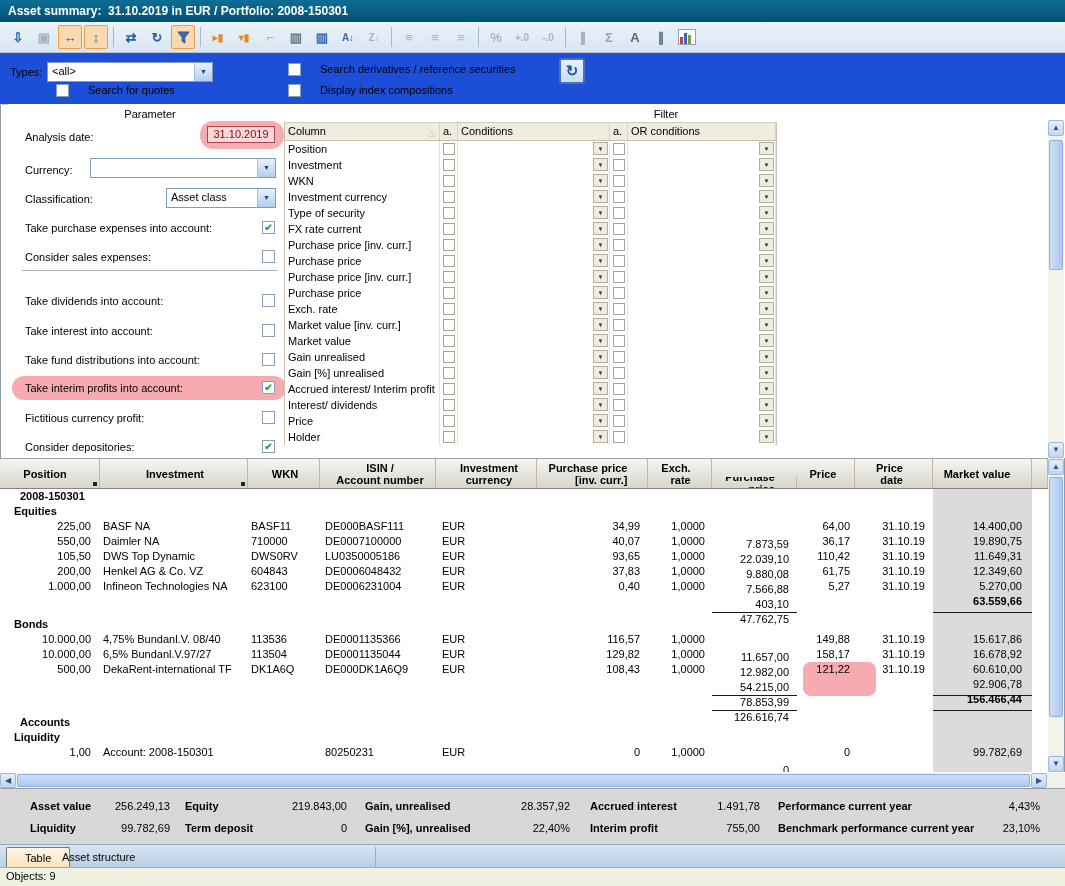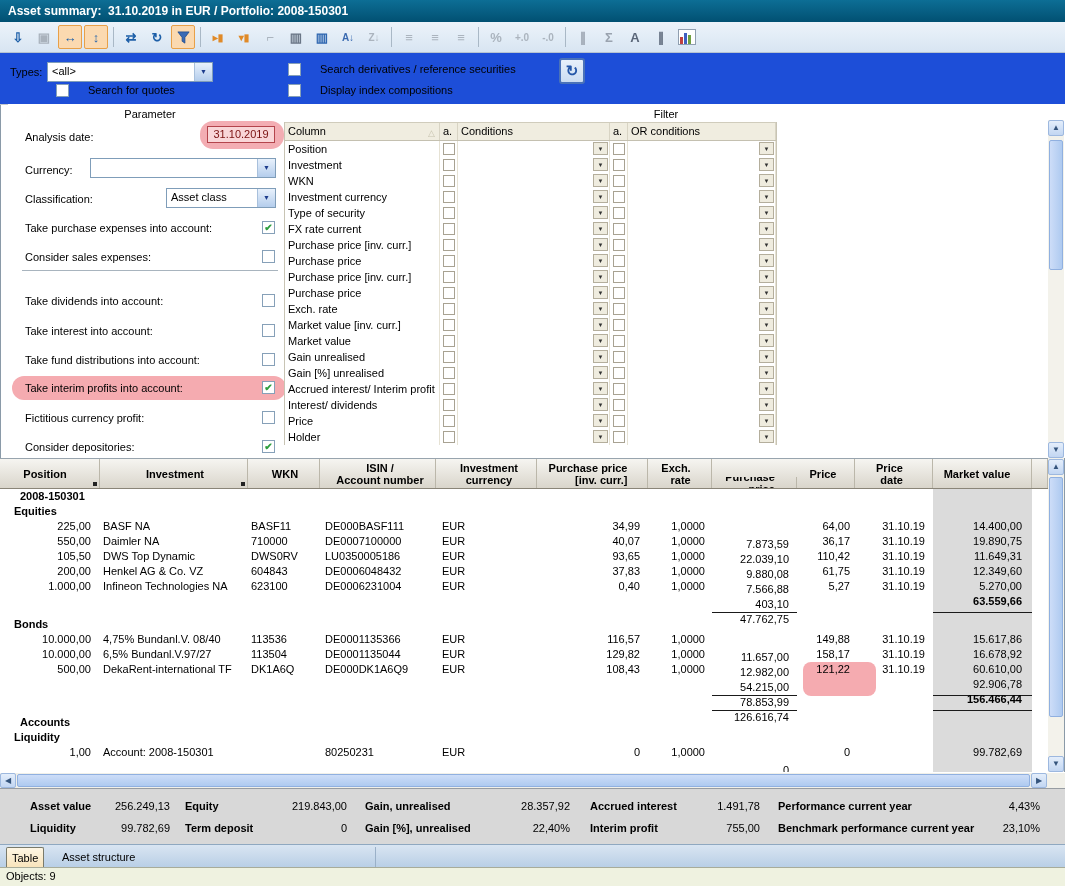--- a/index.html
+++ b/index.html
@@ -115,21 +115,21 @@
   
   .footer{position:absolute;top:788px;left:0;right:0;height:56px;background:#d8d8d8;
     border-top:1px solid #979ca2;box-sizing:border-box;}
   .fcol{position:absolute;top:11px;display:grid;grid-template-columns:auto 1fr;column-gap:8px;row-gap:9px;line-height:13px;}
   .flabel{font-weight:bold;white-space:nowrap;}
   .fval{text-align:right;white-space:nowrap;}
   
   .tabbar{position:absolute;top:844px;left:0;right:0;height:23px;
     background:linear-gradient(#d9e5f2,#b9cfe6);border-top:1px solid #8fa8c0;box-sizing:border-box;}
   .tab{position:absolute;top:2px;height:20px;line-height:20px;box-sizing:border-box;}
-  .tab.active{left:6px;padding:0 5px;background:linear-gradient(#fef6e4,#f8e4bc);
+  .tab.active{left:6px;padding:0 18px;background:linear-gradient(#fef6e4,#f8e4bc);
     border:1px solid #7a7a6a;border-bottom:none;border-radius:2px 2px 0 0;}
   .tab.inactive{left:50px;width:326px;padding-left:12px;border-right:1px solid #9ab0c8;}
   .statusbar{position:absolute;top:867px;left:0;right:0;height:19px;background:#eff2e0;
     border-top:1px solid #a8ac9a;line-height:17px;padding-left:6px;box-sizing:border-box;}
 </style>
 </head>
 <body>
 
 <div class="window">
 

